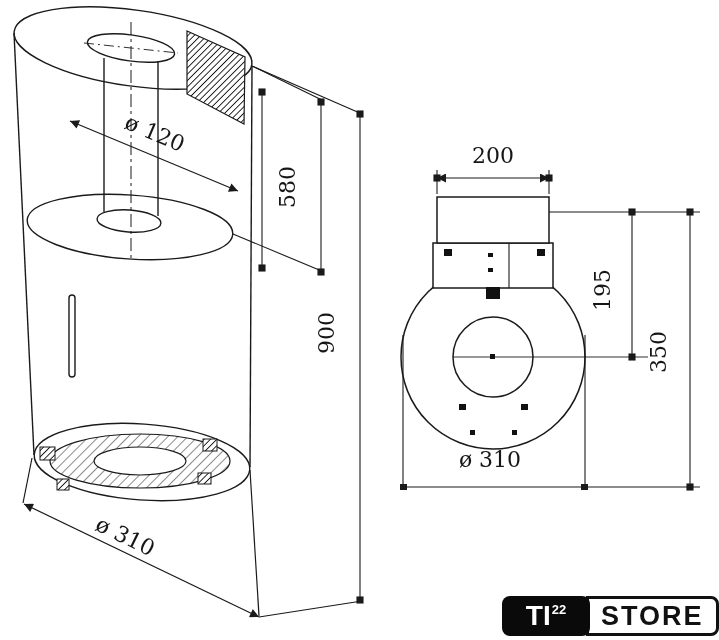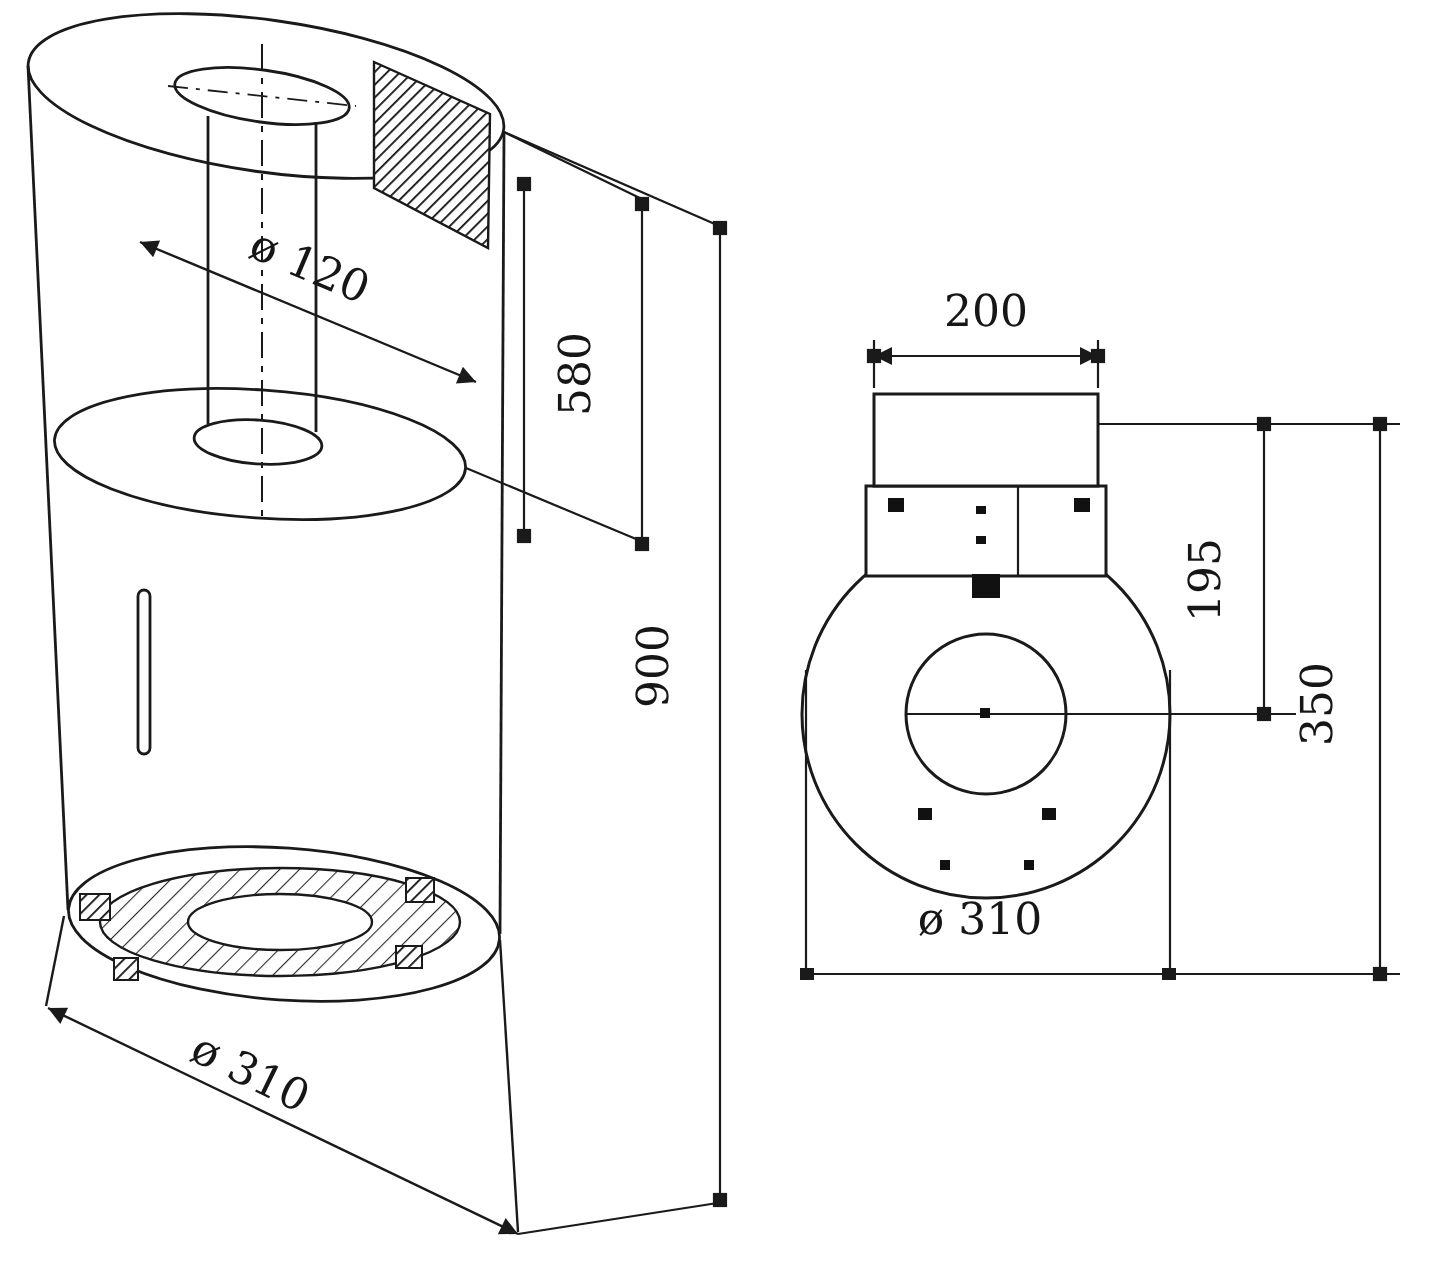--- a/index.html
+++ b/index.html
@@ -147,14 +147,23 @@
   <g stroke="#1a1a1a" stroke-width="1.1" fill="#1a1a1a">
     <path d="M690,212 L690,487" fill="none"></path>
     <rect x="687" y="209" width="6" height="6"></rect>
     <rect x="687" y="484" width="6" height="6"></rect>
   </g>
   <text class="dim" x="666" y="352" transform="rotate(-90 666 352)" text-anchor="middle">350</text>
 
   <text class="dim" x="490" y="467" text-anchor="middle">ø 310</text>
 </svg>
 
+<div class="logo">
+  <div class="logo-black">
+    <span>TI</span>
+        <span class="logo-sup">22</span>
+  </div>
+  <div class="logo-store">
+    <span>STORE</span>
+  </div>
+</div>
 
 </div>
 
 </body></html>

